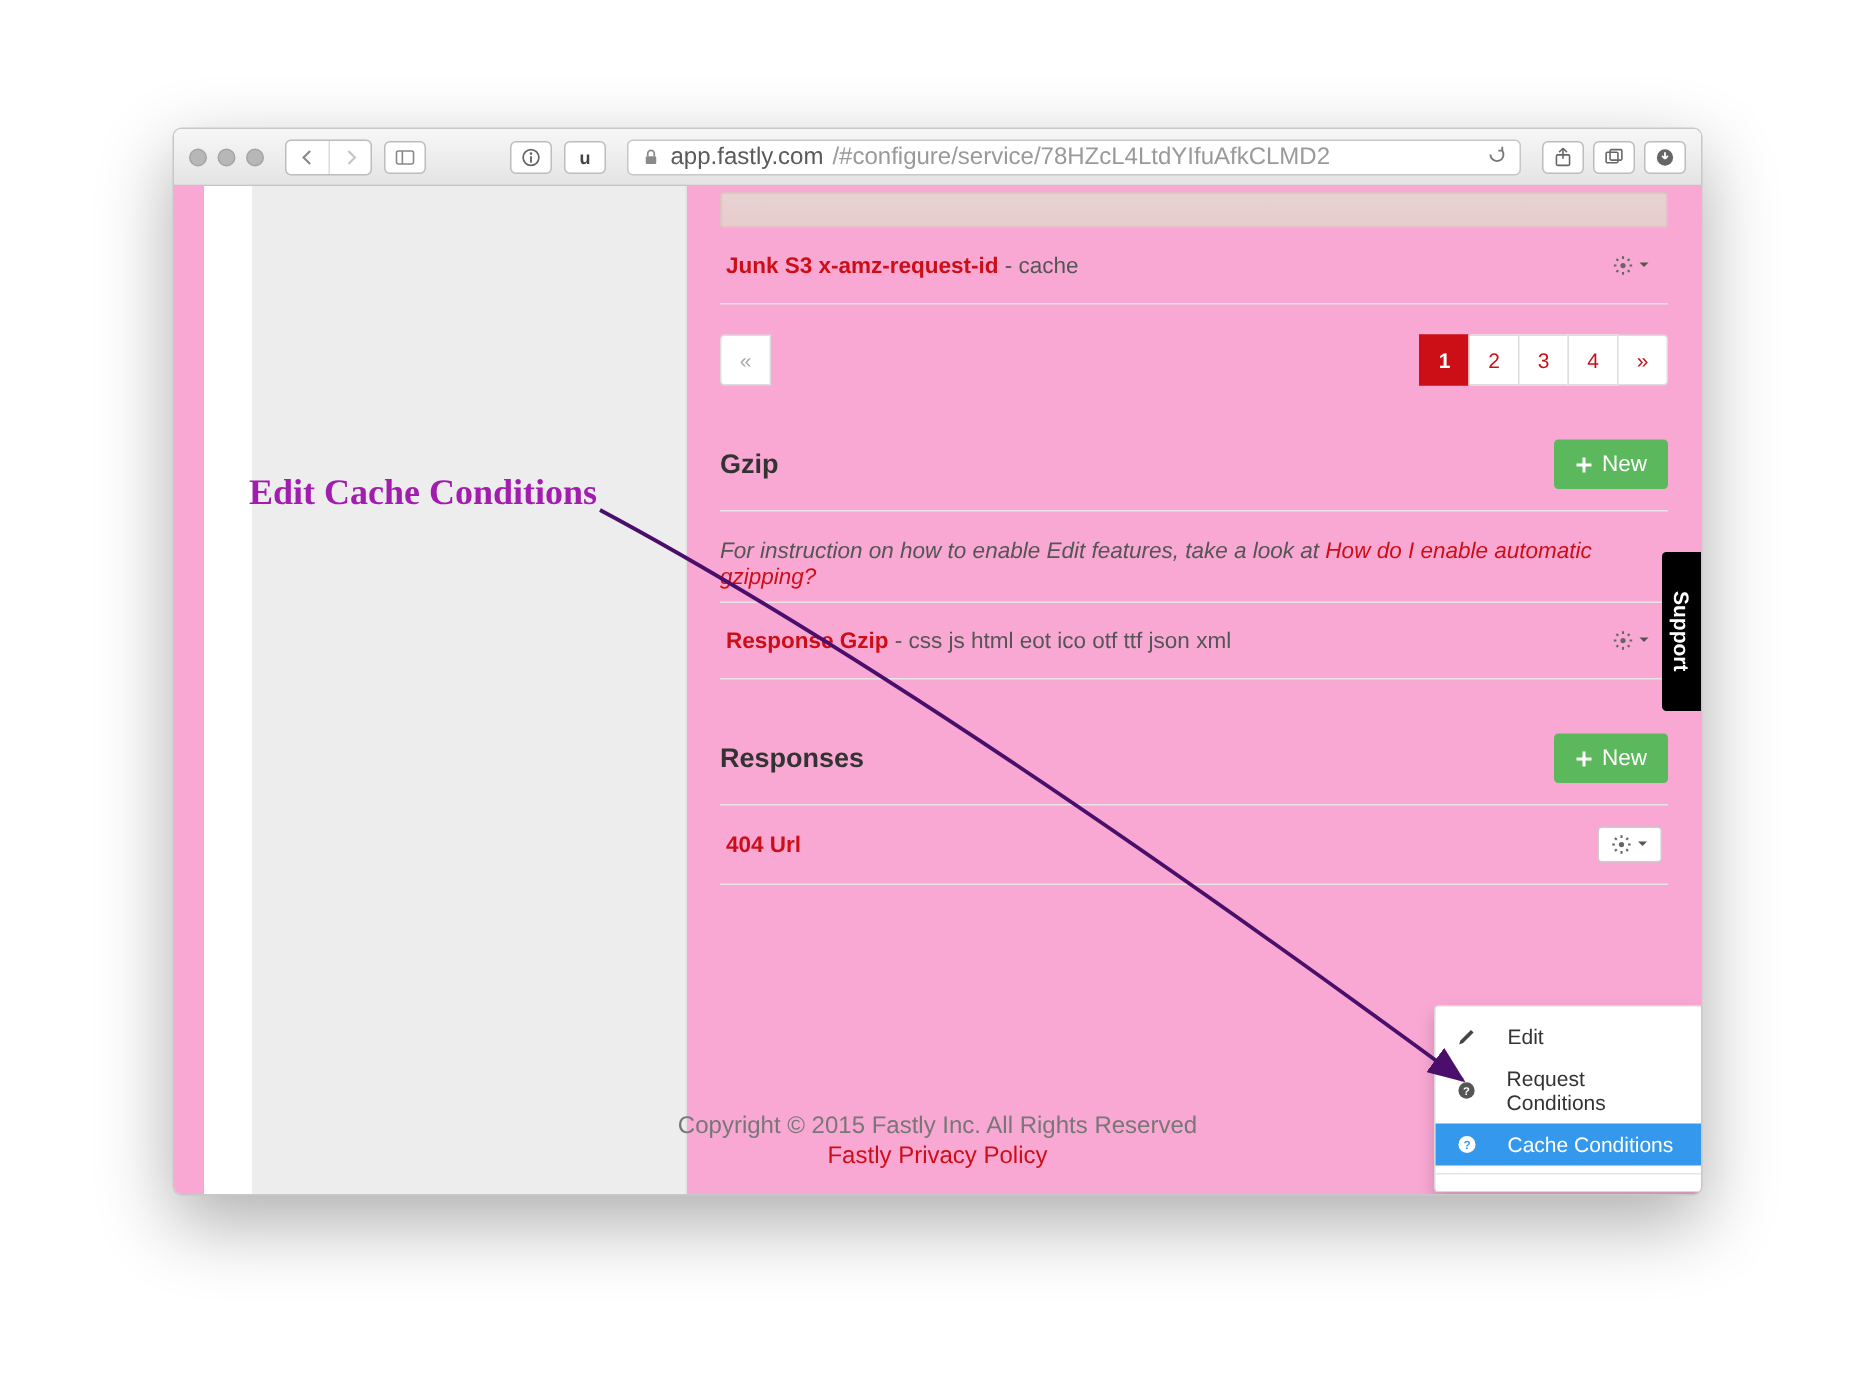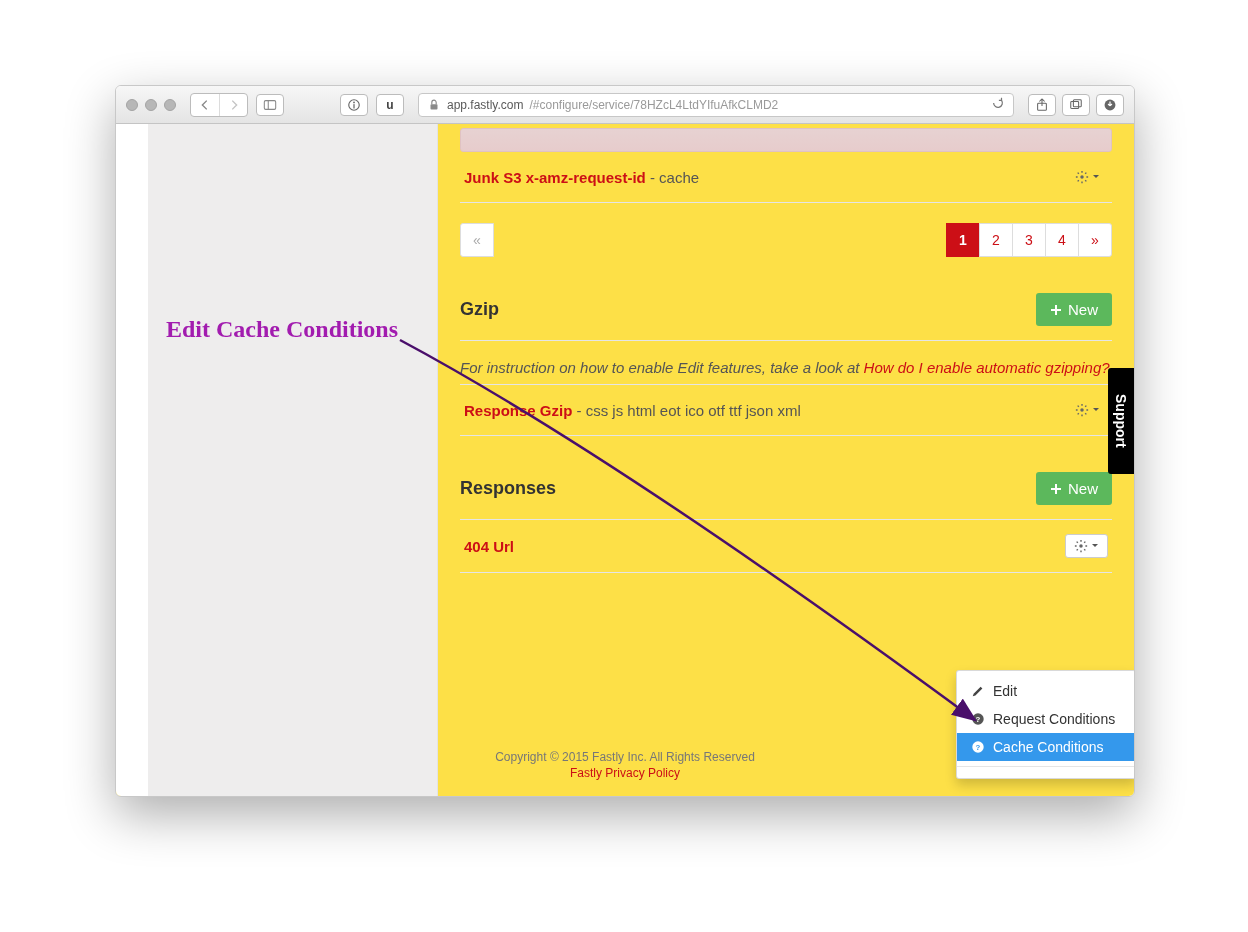--- a/index.html
+++ b/index.html
@@ -61,41 +61,42 @@
   .urlbar {
     flex: 1;
     height: 24px;
     border: 1px solid #c7c7c7;
     border-radius: 4px;
     background: #fff;
     display: flex;
     align-items: center;
     padding: 0 8px;
     gap: 6px;
-    font-size: 12px;
+    font-size: 16px;
     color: #9a9a9a;
     margin: 0 6px;
   }
   .urlbar .host { color: #5a5a5a; }
   .urlbar .reload { margin-left: auto; color: #777; font-size: 13px; }
   .right-buttons { display: flex; gap: 6px; }
   .tab-plus {
     position: absolute; right: 0; top: 38px;
     width: 22px; height: 22px;
     border-left: 1px solid #d5d5d5; border-bottom: 1px solid #d5d5d5;
     background: #f1f1f1;
     display: flex; align-items: center; justify-content: center;
     color: #888; font-size: 14px;
   }
   
   .page {
     position: absolute;
     top: 38px; left: 0; right: 0; bottom: 0;
-    background: #fde047;
+    background: #f9a8d4;
     display: flex;
+    padding-left: 20px;
   }
   .gutter-left { width: 32px; background: #fff; }
   .sidebar {
     width: 290px;
     background: #eeeded;
     border-right: 1px solid #e3e3e3;
   }
   .main {
     flex: 1;
     padding: 0 22px 12px 22px;
@@ -154,38 +155,38 @@
   }
   .instruction {
     font-style: italic; color: #555; font-size: 15px;
     margin: 18px 0 8px;
   }
   .instruction a { color: #cc0f16; text-decoration: none; }
   .footer {
     position: absolute;
     bottom: 16px; left: 0; right: 0;
     text-align: center;
-    font-size: 12px; color: #777;
+    font-size: 16px; color: #777;
   }
   .footer a { color: #cc0f16; text-decoration: none; display: block; margin-top: 2px; }
   
   .dropdown {
     position: absolute;
     right: -2px; top: 546px;
     width: 180px;
     background: #fff;
     border: 1px solid rgba(0,0,0,.15);
     border-radius: 3px;
     box-shadow: 0 6px 12px rgba(0,0,0,.18);
     padding: 6px 0;
     font-size: 14px;
   }
   .dropdown .dd-item {
     padding: 6px 14px;
-    display: flex; align-items: center; gap: 8px;
+    display: flex; align-items: center; gap: 20px;
     color: #333;
   }
   .dropdown .dd-item.active { background: #3498ec; color: #fff; }
   .dropdown .dd-sep { height: 1px; background: #e5e5e5; margin: 5px 0; }
   
   .support-tab {
     position: absolute;
     right: 0; top: 282px;
     width: 26px; height: 106px;
     background: #000; color: #fff;

